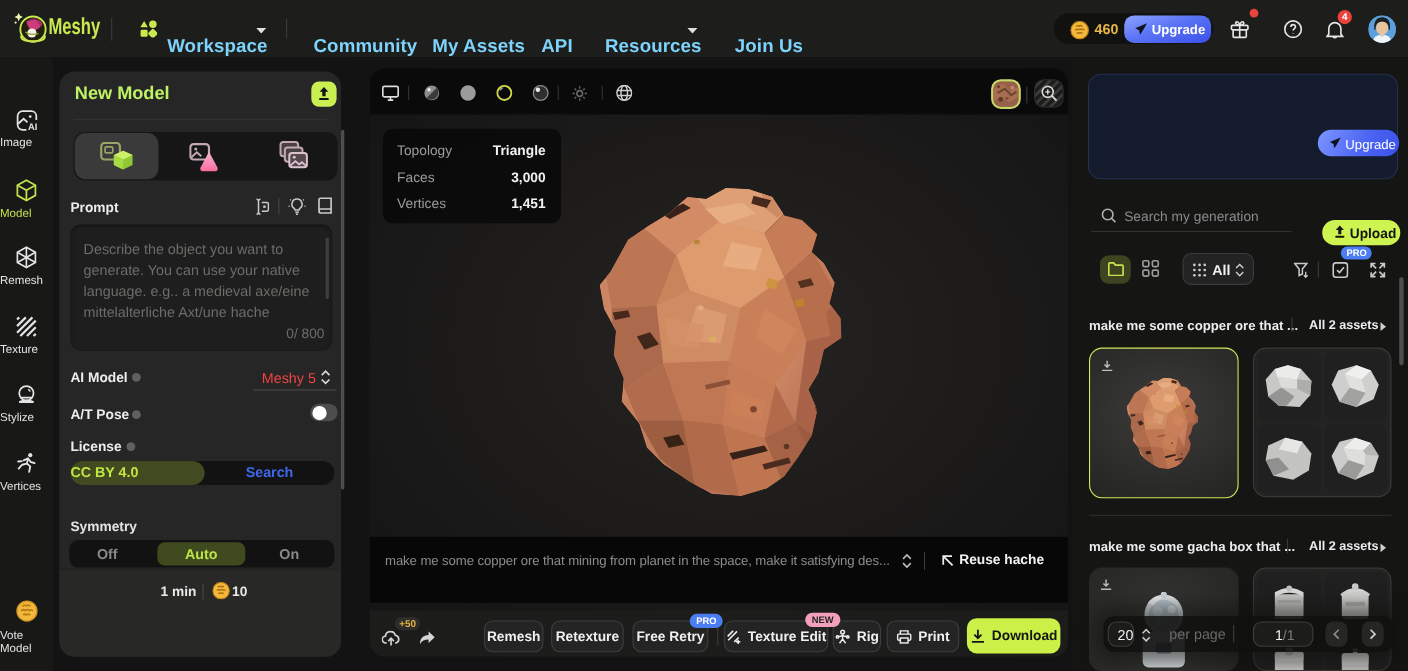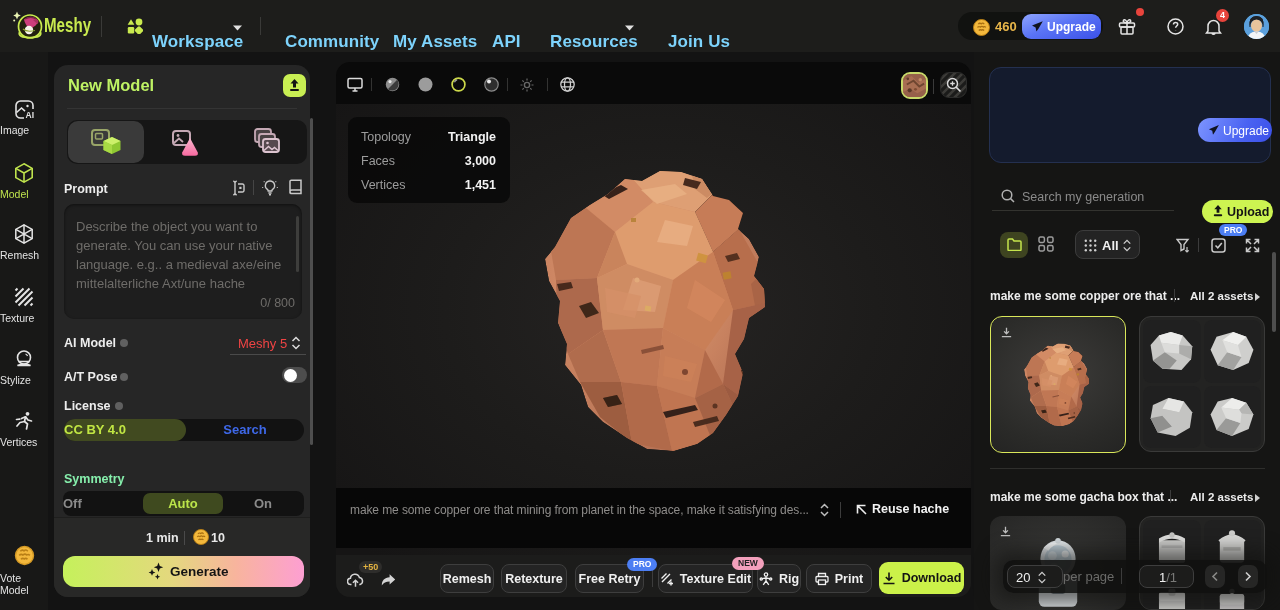--- a/index.html
+++ b/index.html
@@ -249,44 +249,36 @@
       <div class="abs" style="left:1.5px;top:1.5px;width:13px;height:13px;border-radius:50%;background:#fff"></div>
     </div>
 
     <div class="abs" style="left:10px;top:334px;font-size:12.5px;font-weight:bold;color:#ededed">License</div>
     <div class="info-i abs" style="left:61px;top:337px"></div>
     <div class="abs" style="left:10px;top:354px;width:240px;height:22px;background:#121212;border-radius:11px">
       <div class="abs" style="left:0;top:0;width:122px;height:22px;background:#414a20;border-radius:11px;text-align:left;line-height:22px;font-size:13px;font-weight:bold;color:#c1e643">CC BY 4.0</div>
       <div class="abs" style="left:122px;top:0;width:118px;height:22px;text-align:center;line-height:22px;font-size:13px;font-weight:bold;color:#3e68e8">Search</div>
     </div>
 
-    <div class="abs" style="left:10px;top:407px;font-size:12.5px;font-weight:bold;color:#86efac">Symmetry</div>
+    <div class="abs" style="left:10px;top:407px;font-size:12.5px;font-weight:bold;color:#e5e5e5">Symmetry</div>
     <div class="abs" style="left:9px;top:426px;width:241px;height:25px;background:#121212;border-radius:8px">
-      <div class="abs" style="left:0;width:69px;line-height:25px;font-size:13px;font-weight:bold;color:#8a8a8a">Off</div>
+      <div class="abs" style="left:0;width:69px;text-align:center;line-height:25px;font-size:13px;font-weight:bold;color:#8a8a8a">Off</div>
       <div class="abs" style="left:80px;top:2px;width:80px;height:21px;background:#3f4a1f;border-radius:7px;text-align:center;line-height:21px;font-size:13px;font-weight:bold;color:#bbe44a">Auto</div>
       <div class="abs" style="left:160px;width:80px;text-align:center;line-height:25px;font-size:13px;font-weight:bold;color:#8a8a8a">On</div>
     </div>
     <div class="abs" style="left:0;top:452px;width:256px;height:80px;background:#282827;border-top:1px solid #1e1e1d;border-radius:0 0 14px 14px"></div>
 
     <div class="abs" style="left:92px;top:466px;font-size:12.5px;font-weight:bold;color:#e8e8e8">1 min</div>
     <div class="vdiv" style="left:130px;top:466px;height:14px;background:#4a4a4a"></div>
     <svg class="abs" style="left:139px;top:464px" width="16" height="16" viewBox="0 0 17 17">
       <circle cx="8.5" cy="8.5" r="8" fill="#f3b83c" stroke="#b97f16" stroke-width="1"></circle>
       <path d="M5.3 5.2 q1.4-1.7 2.9-.4 q1.5-1.4 3 .4 M4.4 8.4 q1.5-1.5 3-.3 q1.5-1.4 3 0 q1.2-1 2.4.3 M5.8 11.5 q1.3-1.3 2.6-.3 q1.3-1.1 2.7.3" stroke="#a86f10" stroke-width="1.3" fill="none"></path>
     </svg>
     <div class="abs" style="left:157px;top:466px;font-size:12.5px;font-weight:bold;color:#e8e8e8">10</div>
 
-    <div class="abs" style="left:9px;top:491px;width:241px;height:31px;border-radius:12px;background:linear-gradient(90deg,#c5f15b 0%,#e4d87e 45%,#f8b49e 72%,#fd9fd2 100%)">
-      <svg class="abs" style="left:85px;top:6px" width="17" height="18" viewBox="0 0 17 18" fill="#141414">
-        <path d="M10.5 0.5 l1.3 3.4 3.4 1.3 -3.4 1.3 -1.3 3.4 -1.3 -3.4 -3.4 -1.3 3.4 -1.3 Z"></path>
-        <path d="M4 7 l1 2.4 2.4 1 -2.4 1 -1 2.4 -1 -2.4 -2.4 -1 2.4 -1 Z"></path>
-        <path d="M9.5 12 l.8 1.9 1.9.8 -1.9.8 -.8 1.9 -.8 -1.9 -1.9 -.8 1.9 -.8 Z"></path>
-      </svg>
-      <div class="abs" style="left:107px;top:8px;font-size:13.5px;font-weight:bold;color:#141414">Generate</div>
-    </div>
   </div>
 
   <div class="abs" style="left:310px;top:118px;width:3px;height:327px;background:#4e4e4e;border-radius:2px"></div>
 
   <div id="vp">
     <div id="vp-round">
       <div id="vp-band">
         <svg class="abs" style="left:11px;top:15px" width="16" height="15" viewBox="0 0 16 15" fill="none" stroke="#dcdcdc" stroke-width="1.5">
           <rect x="1" y="1.5" width="14" height="9.5" rx="1.5"></rect>
             <path d="M5.5 14 h5 M8 11 v3"></path>
@@ -652,21 +644,21 @@
             <svg width="40" height="40" viewBox="0 0 40 46">
               <rect x="6" y="8" width="28" height="32" rx="3" fill="#cecccc"></rect>
               <rect x="6" y="8" width="28" height="12" rx="3" fill="#dcdcda"></rect>
               <circle cx="20" cy="5" r="3" fill="#bcbcba"></circle>
             </svg>
           </div>
       </div>
     </div>
 
     <div class="abs" style="left:29px;top:508px;width:264px;height:33px;background:rgba(16,16,15,.92);border-radius:10px;box-shadow:0 0 18px 10px rgba(16,16,15,.6)">
-      <div class="abs" style="left:4px;top:5px;width:56px;height:23px;border:1px solid #3e3e3e;border-radius:8px;background:#1c1c1b">
+      <div class="abs" style="left:4px;top:5px;width:24px;height:23px;border:1px solid #3e3e3e;border-radius:8px;background:#1c1c1b">
         <div class="abs" style="left:8px;top:4px;font-size:13px;color:#f0f0f0">20</div>
         <svg class="abs" style="left:29px;top:5px" width="10" height="13" viewBox="0 0 10 14" fill="none" stroke="#cfcfcf" stroke-width="1.4">
             <path d="M1.5 5 L5 1.5 L8.5 5 M1.5 9 L5 12.5 L8.5 9"></path>
           </svg>
       </div>
       <div class="abs" style="left:60px;top:9px;font-size:13px;color:#6a6a68">per page</div>
       <div class="vdiv" style="left:118px;top:8px;height:16px;background:#3c3c3c"></div>
       <div class="abs" style="left:136px;top:5px;width:55px;height:23px;border:1px solid #3e3e3e;border-radius:8px;background:#1c1c1b">
         <div class="abs" style="left:19px;top:4px;font-size:13px;color:#f0f0f0">1<span style="color:#7a7a78">/1</span></div>
       </div>

